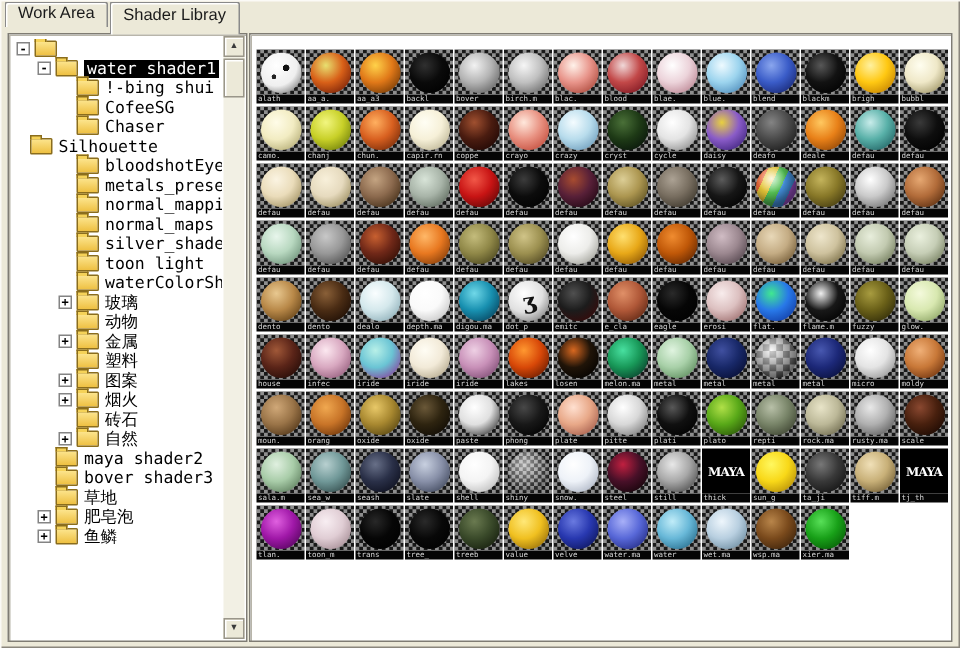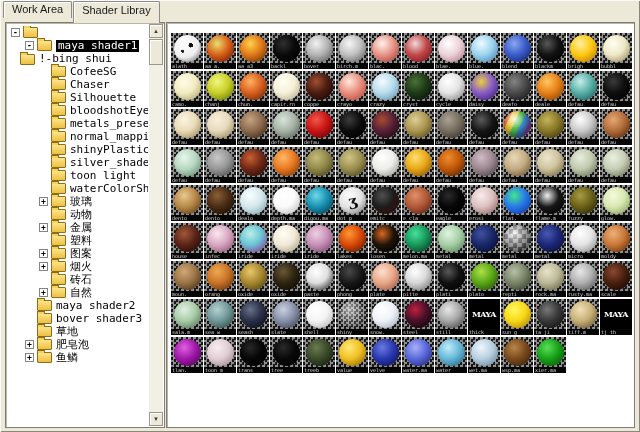--- a/index.html
+++ b/index.html
@@ -74,38 +74,38 @@
 
 <div class="panel" id="treePanel">
   <div class="tree-list">
       <div class="trow" style="padding-left: 3px;">
         <span class="ebox">-</span>
         <span class="folder"></span>
       </div>
       <div class="trow" style="padding-left: 17px;">
         <span class="ebox">-</span>
         <span class="folder"></span>
-        <span class="tlabel sel">maya shader1</span>
-      </div>
-      <div class="trow" style=" align-items: flex-end;">
+        <span class="tlabel sel">water shader1</span>
+      </div>
+      <div class="trow" style="padding-left: 31px;">
         <span class="ebox none"></span>
         <span class="folder"></span>
         <span class="tlabel">!-bing shui</span>
       </div>
       <div class="trow" style="padding-left: 31px;">
         <span class="ebox none"></span>
         <span class="folder"></span>
         <span class="tlabel">CofeeSG</span>
       </div>
       <div class="trow" style="padding-left: 31px;">
         <span class="ebox none"></span>
         <span class="folder"></span>
         <span class="tlabel">Chaser</span>
       </div>
-      <div class="trow" style="padding-left: 31px;">
+      <div class="trow" style="">
         <span class="ebox none"></span>
         <span class="folder"></span>
         <span class="tlabel">Silhouette</span>
       </div>
       <div class="trow" style="padding-left: 31px;">
         <span class="ebox none"></span>
         <span class="folder"></span>
         <span class="tlabel">bloodshotEye</span>
       </div>
       <div class="trow" style="padding-left: 31px;">
@@ -114,21 +114,21 @@
         <span class="tlabel">metals_presets</span>
       </div>
       <div class="trow" style="padding-left: 31px;">
         <span class="ebox none"></span>
         <span class="folder"></span>
         <span class="tlabel">normal_mapping</span>
       </div>
       <div class="trow" style="padding-left: 31px;">
         <span class="ebox none"></span>
         <span class="folder"></span>
-        <span class="tlabel">shinyPlastic</span>
+        <span class="tlabel">normal_maps</span>
       </div>
       <div class="trow" style="padding-left: 31px;">
         <span class="ebox none"></span>
         <span class="folder"></span>
         <span class="tlabel">silver_shader</span>
       </div>
       <div class="trow" style="padding-left: 31px;">
         <span class="ebox none"></span>
         <span class="folder"></span>
         <span class="tlabel">toon light</span>

